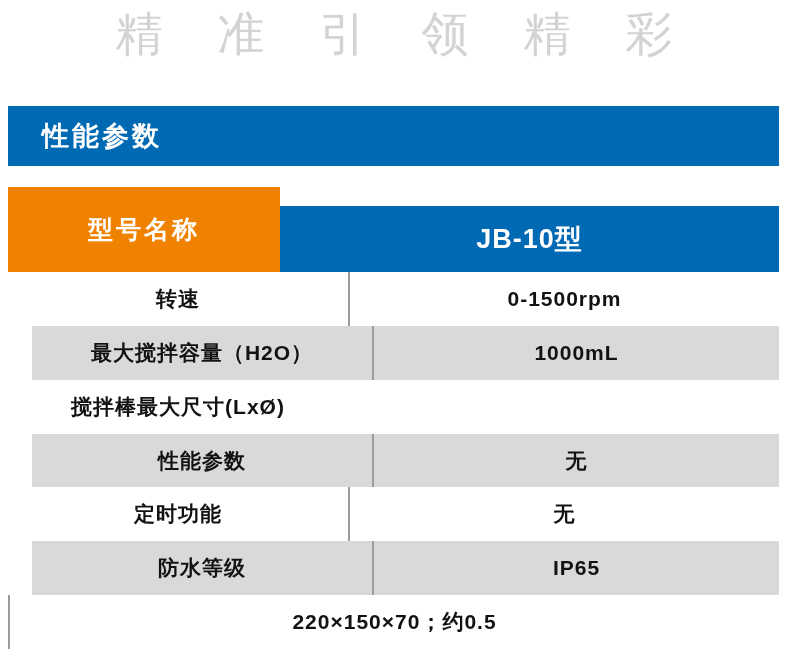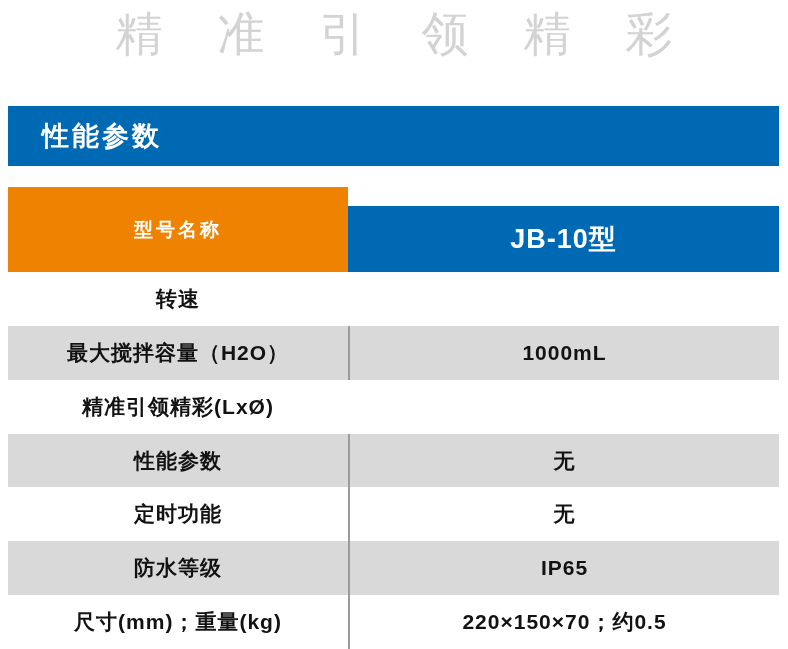--- a/index.html
+++ b/index.html
@@ -57,23 +57,23 @@
     height: 85px;
   }
   .th {
     display: flex;
     align-items: center;
     justify-content: center;
     color: var(--header_text, #ffffff);
     font-weight: 700;
   }
   .th-param {
-    width: 340px;
+    width: 272px;
     background: var(--orange, #ef8200);
-    font-size: 19px;
+    font-size: 25px;
     letter-spacing: 3px;
   }
   .th-model {
     flex: 1;
     background: var(--blue, #0069b4);
     font-size: 27px;
     letter-spacing: 1px;
     margin-top: 19px;
   }
   .tbody {
@@ -81,20 +81,21 @@
     flex-direction: column;
     height: 377px;
   }
   .row {
     display: flex;
     flex: 1;
     background: #ffffff;
   }
   .row.alt {
     background: var(--row_gray, #d9d9d9);
+    margin-left: 24px;
   }
   .cell-label {
     width: 340px;
     display: flex;
     align-items: center;
     justify-content: center;
     font-size: 21px;
     font-weight: 700;
     color: var(--body_text, #121212);
     letter-spacing: 1px;
@@ -126,46 +127,46 @@
 
     <div class="thead">
       <div class="th th-param">型号名称</div>
       <div class="th th-model">JB-10型</div>
     </div>
 
     <div class="tbody">
 
       <div class="row">
         <div class="cell-label">转速</div>
+        <div class="cell-value">0-1500rpm</div>
       </div>
 
       <div class="row alt">
         <div class="cell-label">最大搅拌容量（H2O）</div>
         <div class="cell-value">1000mL</div>
       </div>
 
       <div class="row">
-        <div class="cell-label">精准引领精彩(LxØ)</div>
+        <div class="cell-label">搅拌棒最大尺寸(LxØ)</div>
       </div>
 
       <div class="row alt">
         <div class="cell-label">性能参数</div>
         <div class="cell-value">无</div>
       </div>
 
       <div class="row">
         <div class="cell-label">定时功能</div>
         <div class="cell-value">无</div>
       </div>
 
       <div class="row alt">
         <div class="cell-label">防水等级</div>
         <div class="cell-value">IP65</div>
       </div>
 
       <div class="row">
-        <div class="cell-label">尺寸(mm)；重量(kg)</div>
         <div class="cell-value">220×150×70；约0.5</div>
       </div>
 
     </div>
   </div>
 </div>
 
 </body></html>

